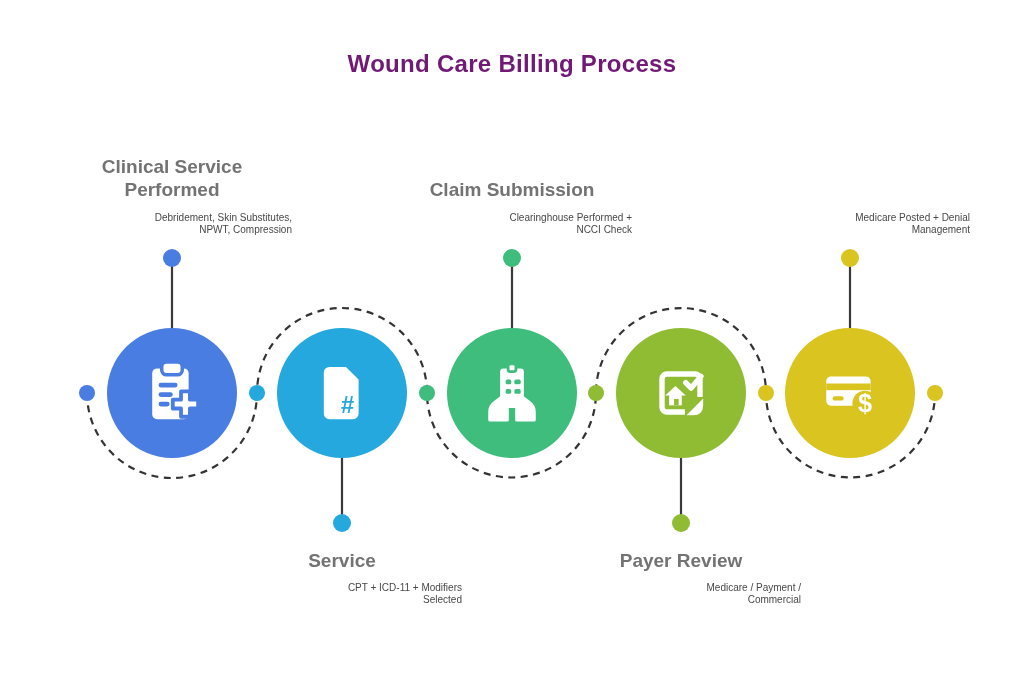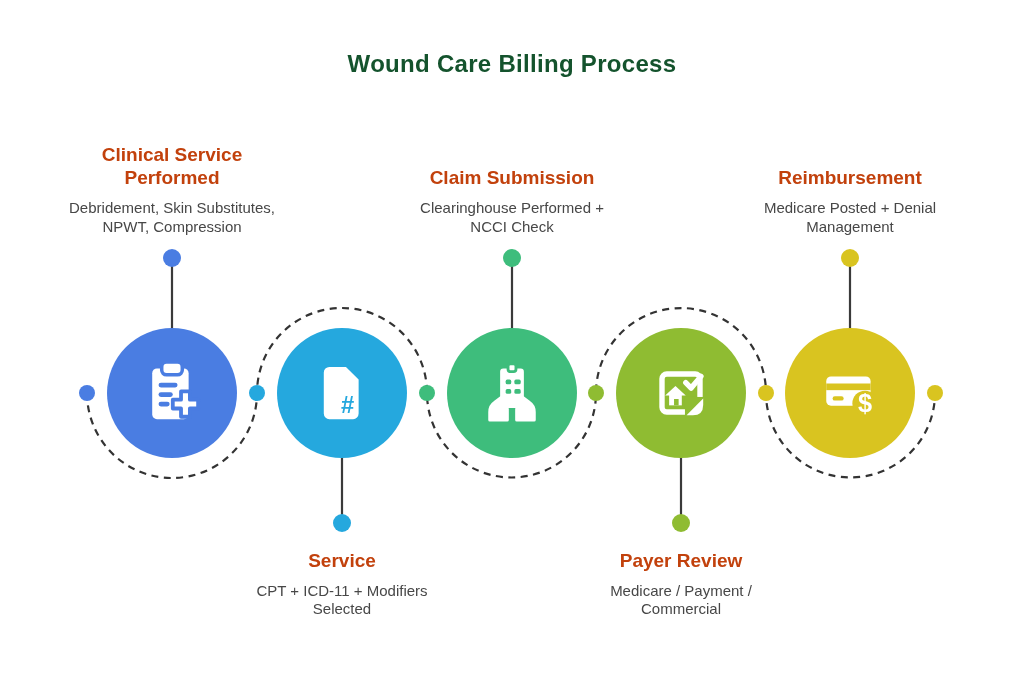--- a/index.html
+++ b/index.html
@@ -12,21 +12,21 @@
     font-family: "Liberation Sans", sans-serif;
   }
   .main-title {
     position: absolute;
     top: 50px;
     left: 0;
     width: 1024px;
     text-align: center;
     font-size: 24px;
     font-weight: bold;
-    color: #14532d;
+    color: #701a75;
     letter-spacing: 0.3px;
   }
   .overlay { position: absolute; top: 0; left: 0; }
   .wave {
     fill: none;
     stroke: #333333;
     stroke-width: 2.2;
     stroke-dasharray: 7 5.5;
   }
   .stem { stroke: #3a3a3a; stroke-width: 2.2; }
@@ -54,30 +54,31 @@
   .label-top { bottom: 447px; }
   .label-bottom { top: 549px; }
   .t1 { left: 52px; }
   .t2 { left: 222px; }
   .t3 { left: 392px; margin-top: 39px; }
   .t4 { left: 561px; }
   .t5 { left: 730px; }
   .step-title {
     font-size: 19px;
     font-weight: bold;
-    color: #c2410c;
+    color: #737373;
     line-height: 1.22;
     white-space: pre-line;
     margin-bottom: 10px;
   }
   .step-sub {
-    font-size: 15px;
+    font-size: 10px;
     color: #474747;
     line-height: 1.22;
     white-space: pre-line;
+    text-align: right;
   }
 </style>
 </head>
 <body>
 
 <div class="canvas">
 
   <div class="main-title">Wound Care Billing Process</div>
 
   <svg class="overlay" width="1024" height="683" viewBox="0 0 1024 683">
@@ -175,18 +176,17 @@
 NCCI Check</div>
   </div>
 
   <div class="label label-bottom t4">
     <div class="step-title">Payer Review</div>
     <div class="step-sub">Medicare / Payment /
 Commercial</div>
   </div>
 
   <div class="label label-top t5">
-    <div class="step-title">Reimbursement</div>
     <div class="step-sub">Medicare Posted + Denial
 Management</div>
   </div>
 
 </div>
 
 </body></html>

